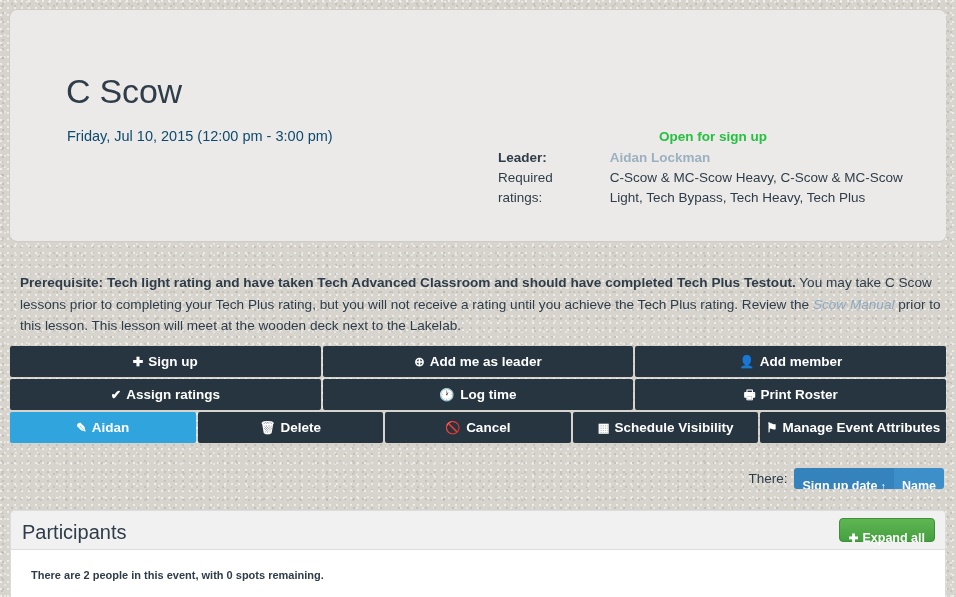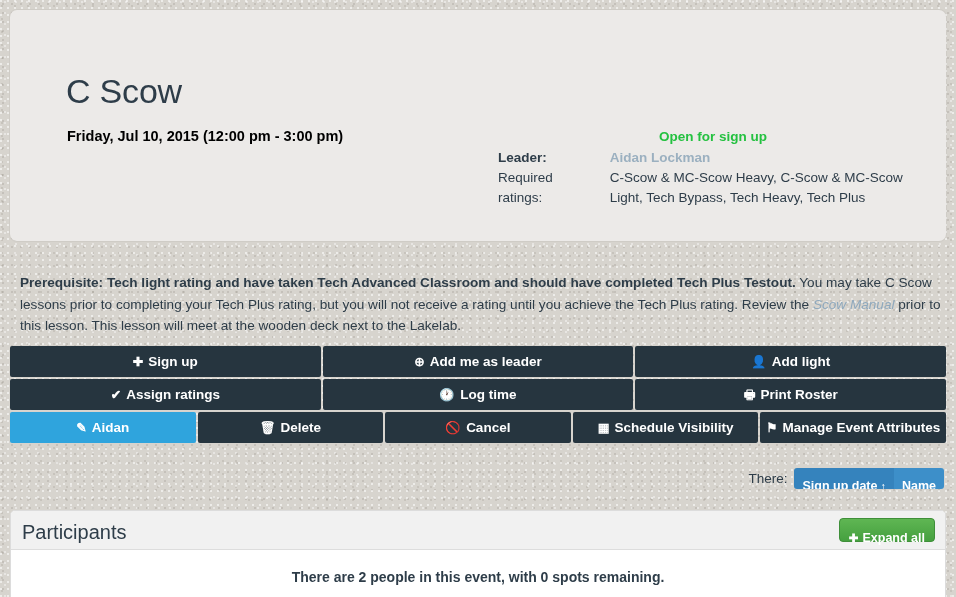--- a/index.html
+++ b/index.html
@@ -49,22 +49,22 @@
     color: #2e3d49;
     letter-spacing: -0.2px;
     line-height: 1;
     white-space: nowrap;
   }
   .event-date {
     position: absolute;
     left: 57px;
     top: 118px;
     font-size: 14.5px;
-    font-weight: bold;
-    color: #000000;
+    font-weight: normal;
+    color: #0c4a6e;
     white-space: nowrap;
   }
   .event-meta {
     position: absolute;
     left: 488px;
     top: 118px;
     width: 430px;
   }
   .status-open {
     font-size: 13.5px;
@@ -237,24 +237,23 @@
     cursor: pointer;
     font-family: "Liberation Sans", sans-serif;
     white-space: nowrap;
   }
   .expand-btn .ico { margin-right: 4px; font-size: 11.5px; }
   .panel-body {
     padding: 19px 20px 0 20px;
     position: relative;
   }
   .count-text {
-    font-size: 14px;
-    font-weight: bold;
-    color: #2e3d49;
-    text-align: center;
+    font-size: 11px;
+    font-weight: bold;
+    color: #2e3d49;
   }
 </style>
 </head>
 <body>
 
 <div class="page">
 
   <div class="event-panel">
     <div class="event-title">C Scow</div>
     <div class="event-date">Friday, Jul 10, 2015 (12:00 pm - 3:00 pm)</div>
@@ -288,21 +287,21 @@
   <div class="btn-rows">
 
     <div class="btn-row">
       <button class="btn">
         <span class="ico">✚</span><span>Sign up</span>
       </button>
       <button class="btn">
         <span class="ico">⊕</span><span>Add me as leader</span>
       </button>
       <button class="btn">
-        <span class="ico">👤</span><span>Add light</span>
+        <span class="ico">👤</span><span>Add member</span>
       </button>
     </div>
 
     <div class="btn-row">
       <button class="btn">
         <span class="ico">✔</span><span>Assign ratings</span>
       </button>
       <button class="btn">
         <span class="ico">🕐</span><span>Log time</span>
       </button>

